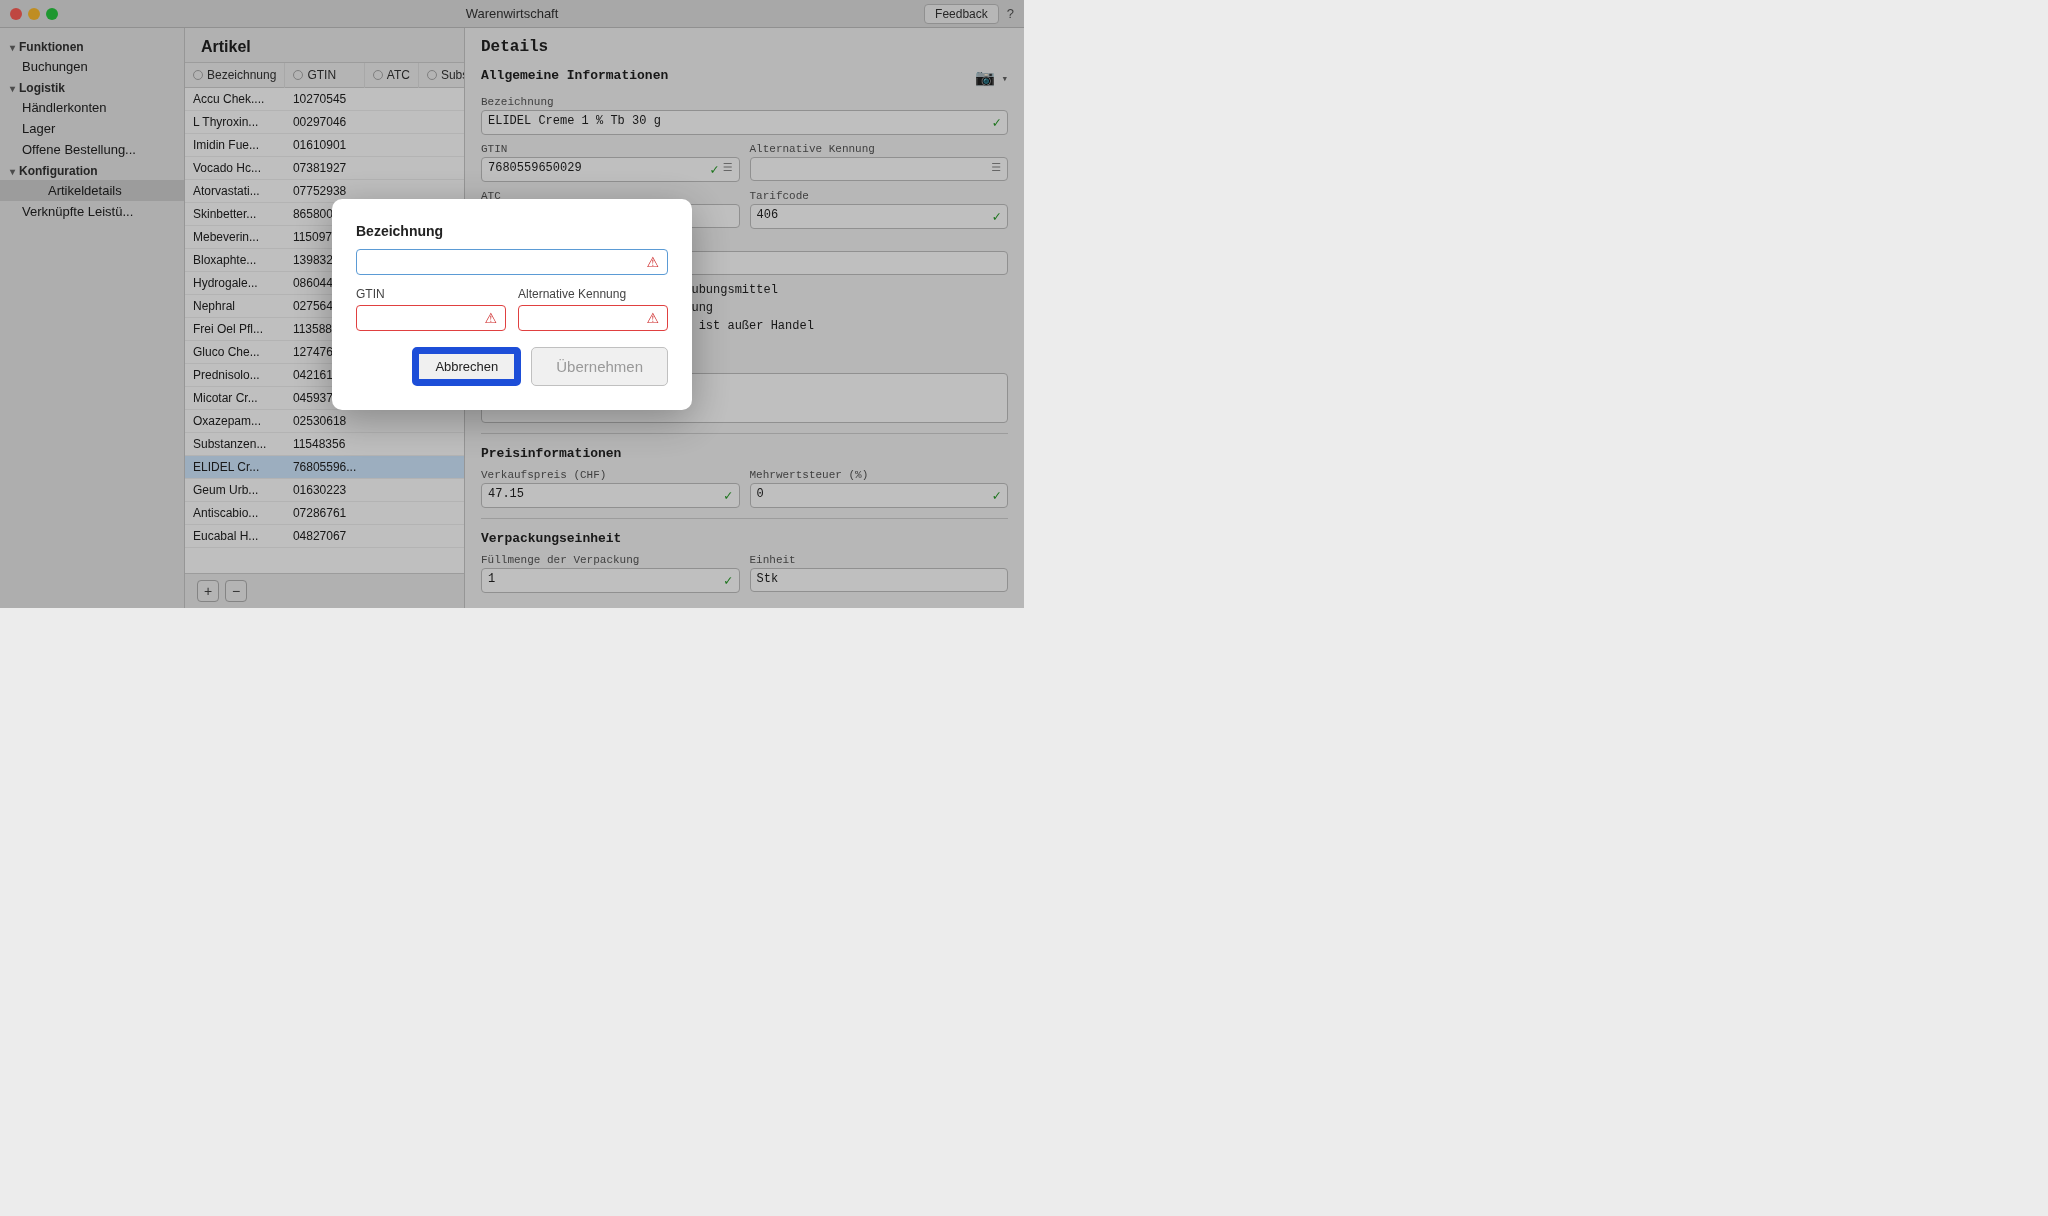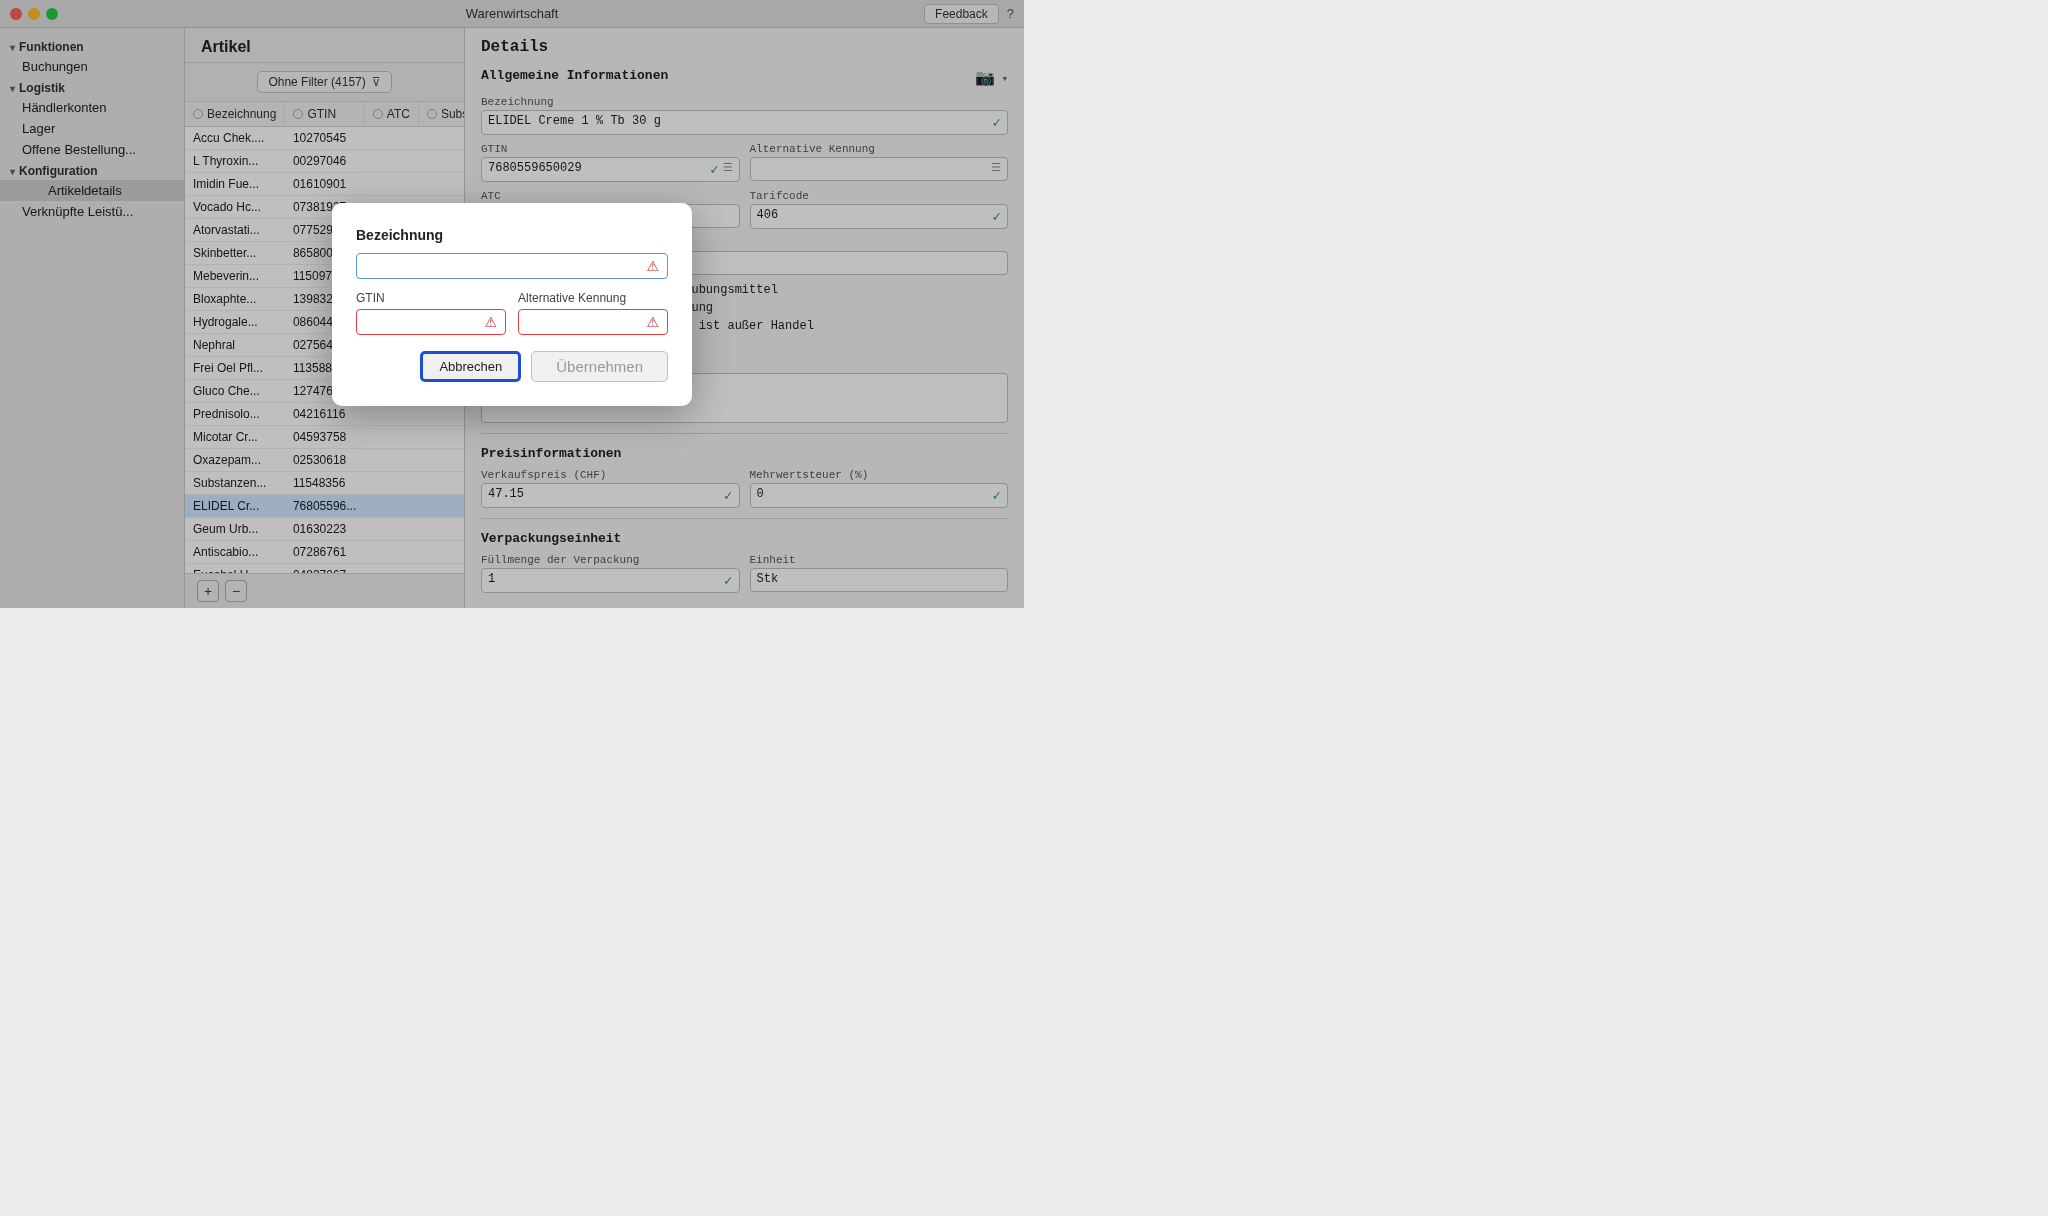--- a/index.html
+++ b/index.html
@@ -413,21 +413,21 @@
       flex: 1;
     }
     .modal-buttons {
       display: flex;
       justify-content: flex-end;
       gap: 10px;
       margin-top: 16px;
     }
     .btn-cancel {
       background: #f0f0f0;
-      border: 3px solid #1d4ed8;
+      border: 7px solid #1d4ed8;
       border-radius: 5px;
       padding: 5px 16px;
       font-size: 13px;
       cursor: pointer;
       color: #222;
     }
     .btn-confirm {
       background: #f0f0f0;
       border: 1px solid #c0c0c0;
       border-radius: 5px;
@@ -483,26 +483,20 @@
     <div class="sidebar-item active">
       <span>Artikeldetails</span>
     </div>
     <div class="sidebar-item">
       <span>Verknüpfte Leistü...</span>
     </div>
   </div>
 
   <div class="content">
     <div class="content-header">Artikel</div>
-    <div class="content-toolbar">
-      <button class="filter-btn">
-        <span>Ohne Filter (4157)</span>
-        <span class="filter-icon">⊽</span>
-      </button>
-    </div>
     <div class="table-container">
       <table>
         <thead>
           <tr>
             <th class="col-bezeichnung">
               <div style="display:flex;align-items:center;gap:4px;">
                 <span class="radio-placeholder"></span>
                 <span>Bezeichnung</span>
               </div>
             </th>

